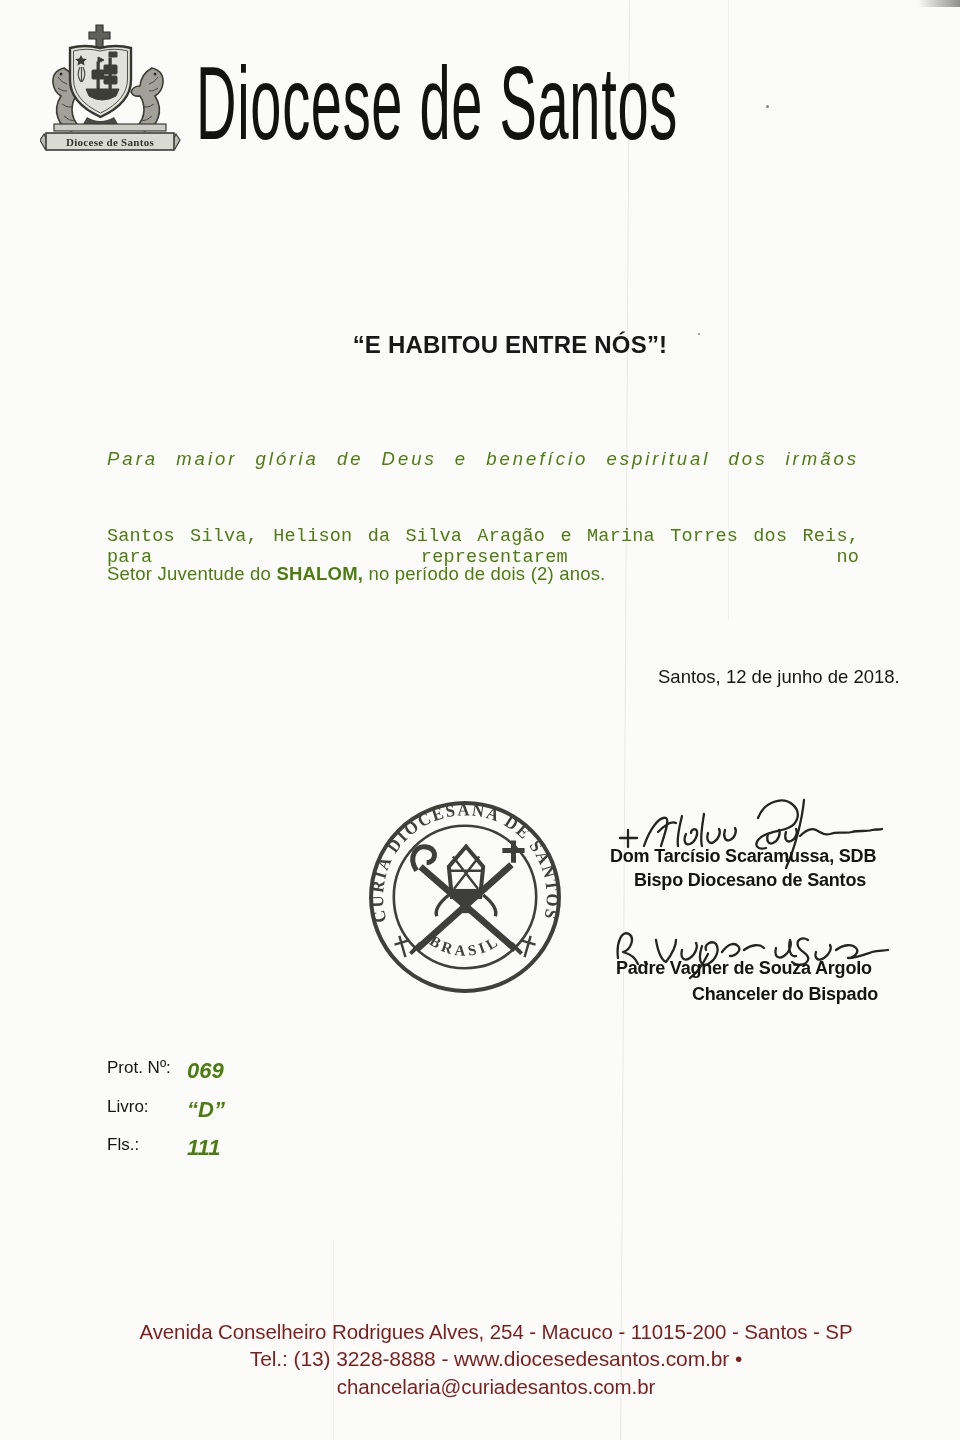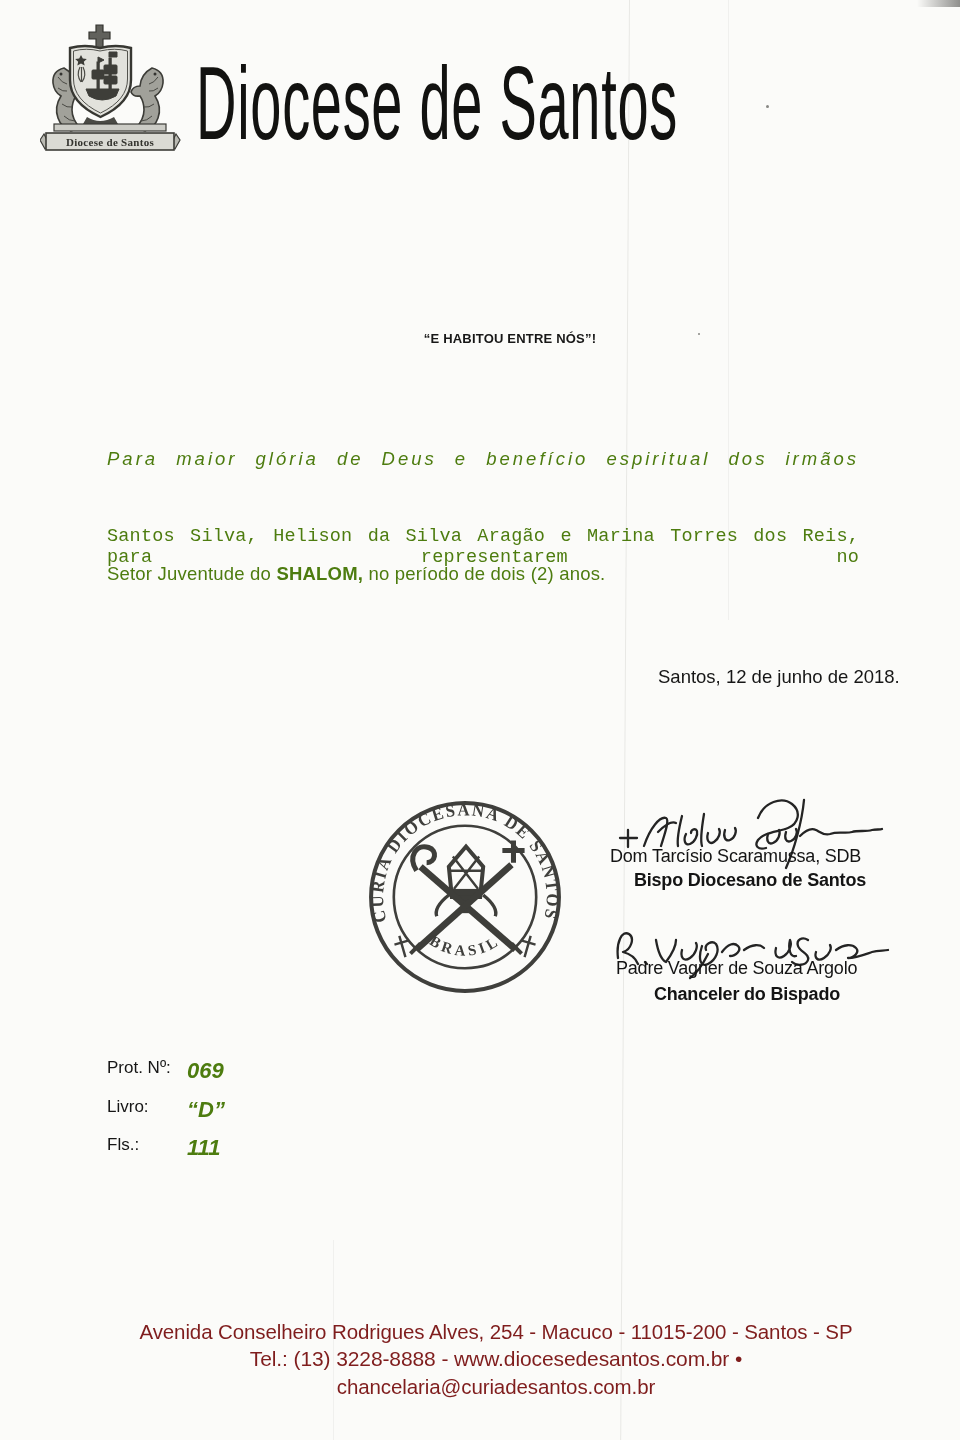--- a/index.html
+++ b/index.html
@@ -16,30 +16,30 @@
     background:linear-gradient(to left, rgba(25,25,22,.8), rgba(25,25,22,0));}
   .speck{position:absolute;border-radius:50%;background:rgba(40,40,36,.55);}
   
   .doc-title{
     position:absolute;left:196px;top:44px;
     font-size:80px;font-weight:400;color:#121210;white-space:nowrap;
     letter-spacing:1px;transform:scale(.70,1.30);transform-origin:left top;
   }
   
   .main-heading{position:absolute;left:160px;top:331px;width:700px;text-align:center;
-    font-size:13px;font-weight:bold;letter-spacing:.2px;color:#181818;}
+    font-size:24px;font-weight:bold;letter-spacing:.2px;color:#181818;}
   
   .pline{position:absolute;left:107px;width:752px;font-size:18.5px;color:#4d7c0f;
     white-space:nowrap;}
   .pline.just{white-space:normal;text-align:justify;text-align-last:justify;}
   .it-sp{font-style:italic;letter-spacing:3px;word-spacing:7px;}
   .rg{font-style:normal;letter-spacing:.2px;word-spacing:1px;}
   .dateline{position:absolute;left:658px;top:666px;font-size:18.5px;color:#161616;}
   
-  .sig-name{position:absolute;font-size:18px;font-weight:normal;color:#141414;letter-spacing:-.2px;white-space:nowrap;}
+  .sig-name{position:absolute;font-size:18px;font-weight:bold;color:#141414;letter-spacing:-.2px;white-space:nowrap;}
   .sig-role{position:absolute;font-size:18px;font-weight:bold;color:#141414;letter-spacing:-.2px;white-space:nowrap;}
   
   .proto-label{position:absolute;left:107px;font-size:17px;color:#161616;}
   .proto-value{position:absolute;left:187px;font-size:22px;font-weight:bold;font-style:italic;color:#4d7c0f;}
   
   .footer-line{position:absolute;left:16px;width:960px;text-align:center;color:#7f1d1d;letter-spacing:-.1px;}
   svg{display:block;}
 </style>
 </head>
 <body>
@@ -159,21 +159,21 @@
   <svg class="abs" style="left:604px;top:914px;" width="290" height="66" viewBox="0 0 290 66">
     <g fill="none" stroke="#141414" stroke-width="2.3" stroke-linecap="round" stroke-linejoin="round" opacity=".93">
       <path d="M14 44 C12 28 18 16 25 20 C31 24 27 36 19 38 C27 40 32 45 34 50 M41 48 l2 2"></path>
       <path d="M52 26 C54 38 58 46 62 48 C68 40 72 32 72 26 M78 36 C76 44 80 48 86 44 C92 40 94 32 92 29 M98 32 C94 44 96 54 104 50 C112 46 116 36 112 30 C108 26 100 30 102 36 M118 38 C124 30 130 28 134 32 C138 36 132 42 126 42 M140 36 C148 30 156 30 160 34"></path>
       <path d="M172 34 C170 42 174 46 180 42 C186 38 188 30 186 26 C184 34 186 44 192 42"></path>
       <path d="M204 26 C198 22 192 26 194 32 C196 38 206 40 204 46 C202 52 192 52 188 48 M212 38 C210 44 214 48 220 44 C226 40 228 34 226 31 M232 36 C240 30 248 30 252 34 C256 38 250 44 244 44 C252 44 262 40 268 38 C274 36 280 37 284 36"></path>
       <path d="M104 40 C98 52 92 60 86 64"></path>
     </g>
   </svg>
   <div class="sig-name" style="left:616px;top:958px;">Padre Vagner de Souza Argolo</div>
-  <div class="sig-role" style="left:616px;top:984px;width:262px;text-align:center;">Chanceler do Bispado</div>
+  <div class="sig-role" style="left:616px;top:984px;width:262px;text-align:right;">Chanceler do Bispado</div>
 
   <div class="proto-label" style="top:1058px;">Prot. Nº:</div>
   <div class="proto-value" style="top:1058px;">069</div>
   <div class="proto-label" style="top:1097px;">Livro:</div>
   <div class="proto-value" style="top:1097px;">“D”</div>
   <div class="proto-label" style="top:1135px;">Fls.:</div>
   <div class="proto-value" style="top:1135px;">111</div>
 
   <div class="footer-line" style="top:1320px;font-size:20.5px;">Avenida Conselheiro Rodrigues Alves, 254 - Macuco - 11015-200 - Santos - SP</div>
   <div class="footer-line" style="top:1347px;font-size:21px;">Tel.: (13) 3228-8888 -  www.diocesedesantos.com.br •</div>

